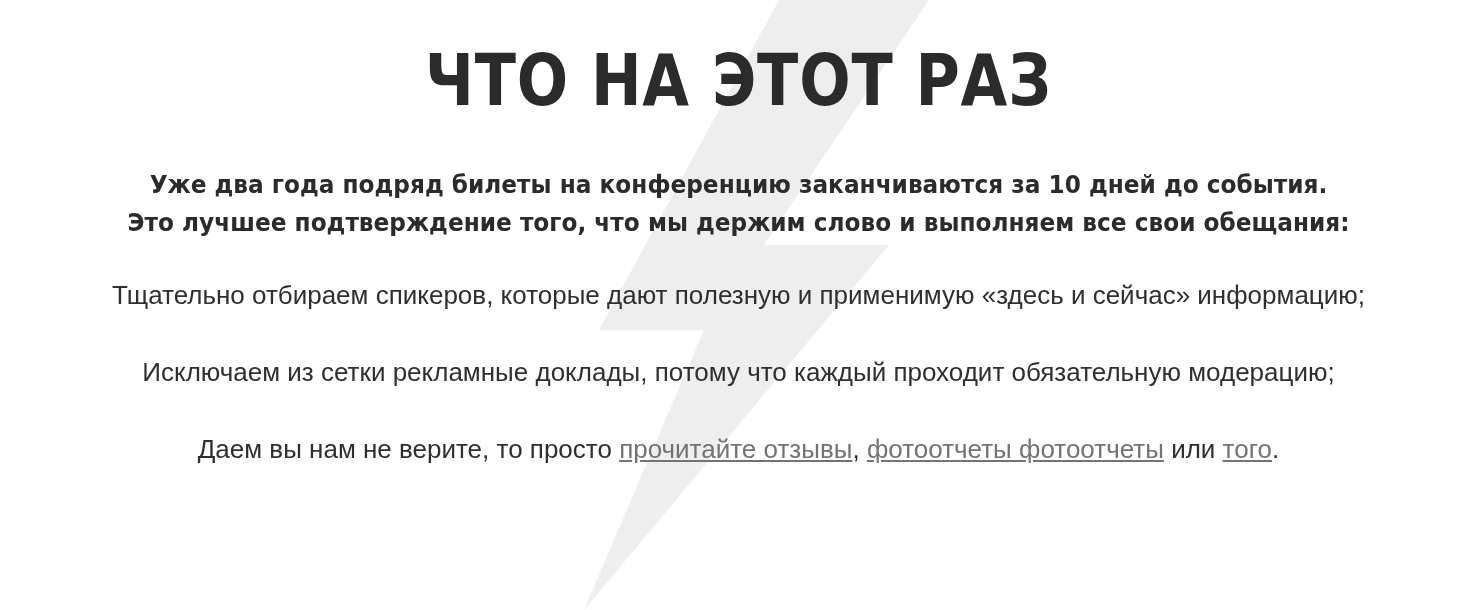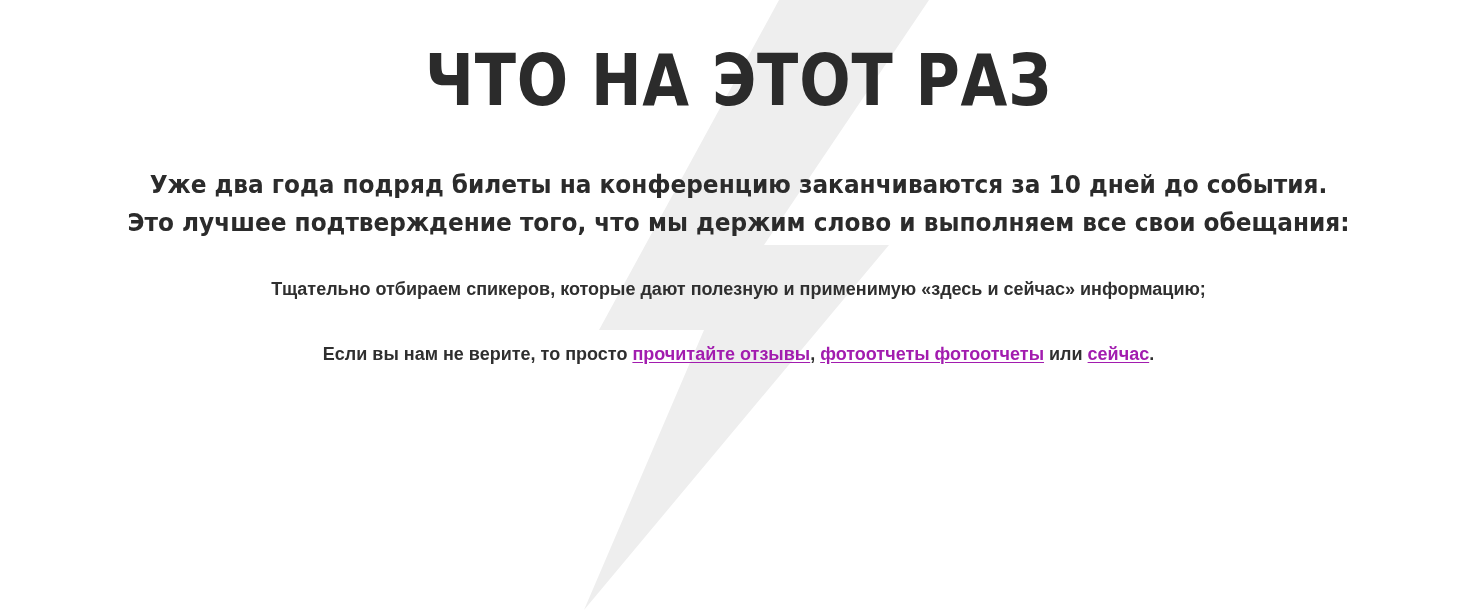--- a/index.html
+++ b/index.html
@@ -70,34 +70,34 @@
   }
 
   .bullets {
     margin: 0;
     padding: 0;
     list-style: none;
     padding-top: 34px;
   }
   .bullets li {
     font-family: "Liberation Sans", sans-serif;
-    font-weight: 700;
-    font-size: 18px;
+    font-weight: 400;
+    font-size: 26px;
     line-height: 1.5;
     color: #2f2f2f;
     padding: 0;
     margin: 0 0 38px 0;
     white-space: nowrap;
   }
   .bullets li:last-child {
     margin-bottom: 0;
   }
 
   .bullets a {
-    color: #a21caf;
+    color: #737373;
     text-decoration: underline;
     text-underline-offset: 2px;
   }
 </style>
 </head>
 <body>
 
 <div class="page">
 
   <svg class="bolt-watermark" viewBox="0 0 420 610" preserveAspectRatio="none" aria-hidden="true">
@@ -108,17 +108,18 @@
 
     <h1 class="headline">ЧТО НА ЭТОТ РАЗ</h1>
 
     <p class="lede">
       <span class="line">Уже два года подряд билеты на конференцию заканчиваются за 10 дней до события.</span>
       <span class="line">Это лучшее подтверждение того, что мы держим слово и выполняем все свои обещания:</span>
     </p>
 
     <ul class="bullets">
       <li>Тщательно отбираем спикеров, которые дают полезную и применимую «здесь и сейчас» информацию;</li>
-      <li><span>Если вы нам не верите, то просто </span><a href="#">прочитайте отзывы</a><span>, </span><a href="#">фотоотчеты фотоотчеты</a><span> или </span><a href="#">сейчас</a><span>.</span></li>
+      <li>Исключаем из сетки рекламные доклады, потому что каждый проходит обязательную модерацию;</li>
+      <li><span>Даем вы нам не верите, то просто </span><a href="#">прочитайте отзывы</a><span>, </span><a href="#">фотоотчеты фотоотчеты</a><span> или </span><a href="#">того</a><span>.</span></li>
     </ul>
 
   </div>
 </div>
 
 </body></html>

